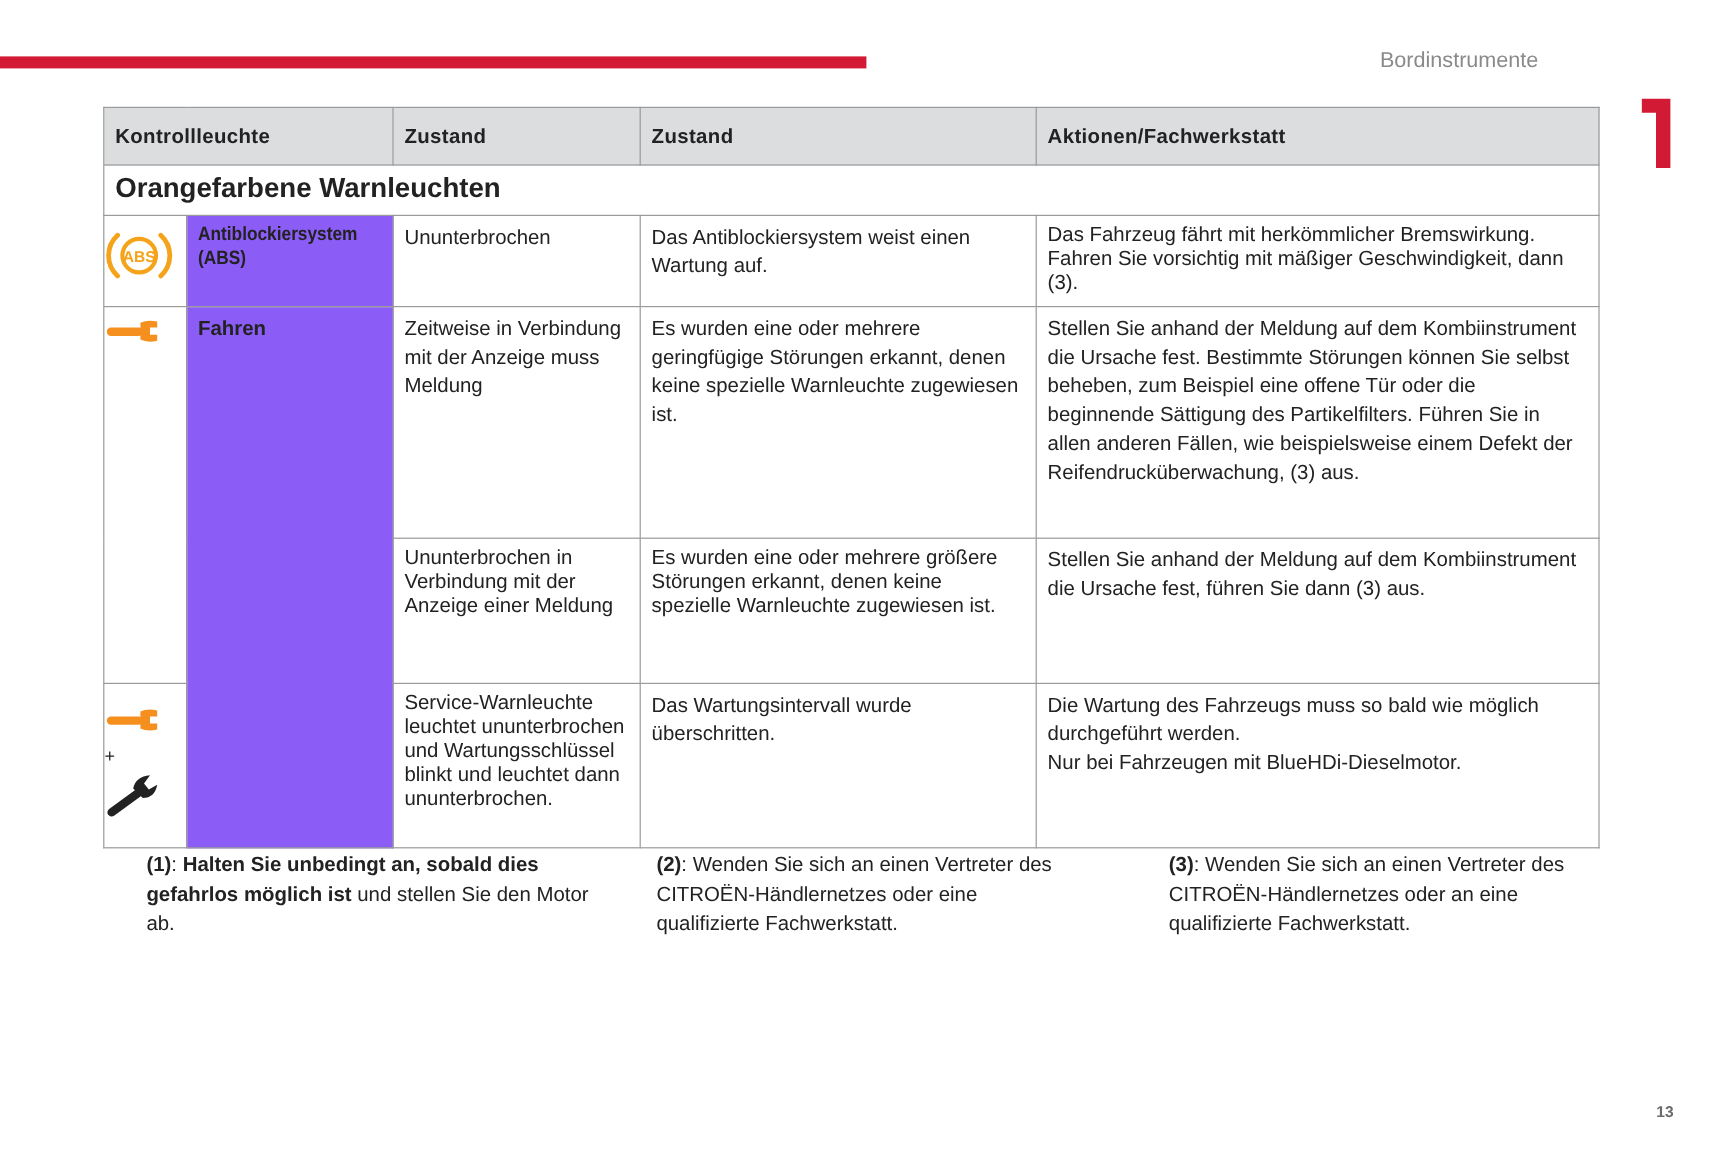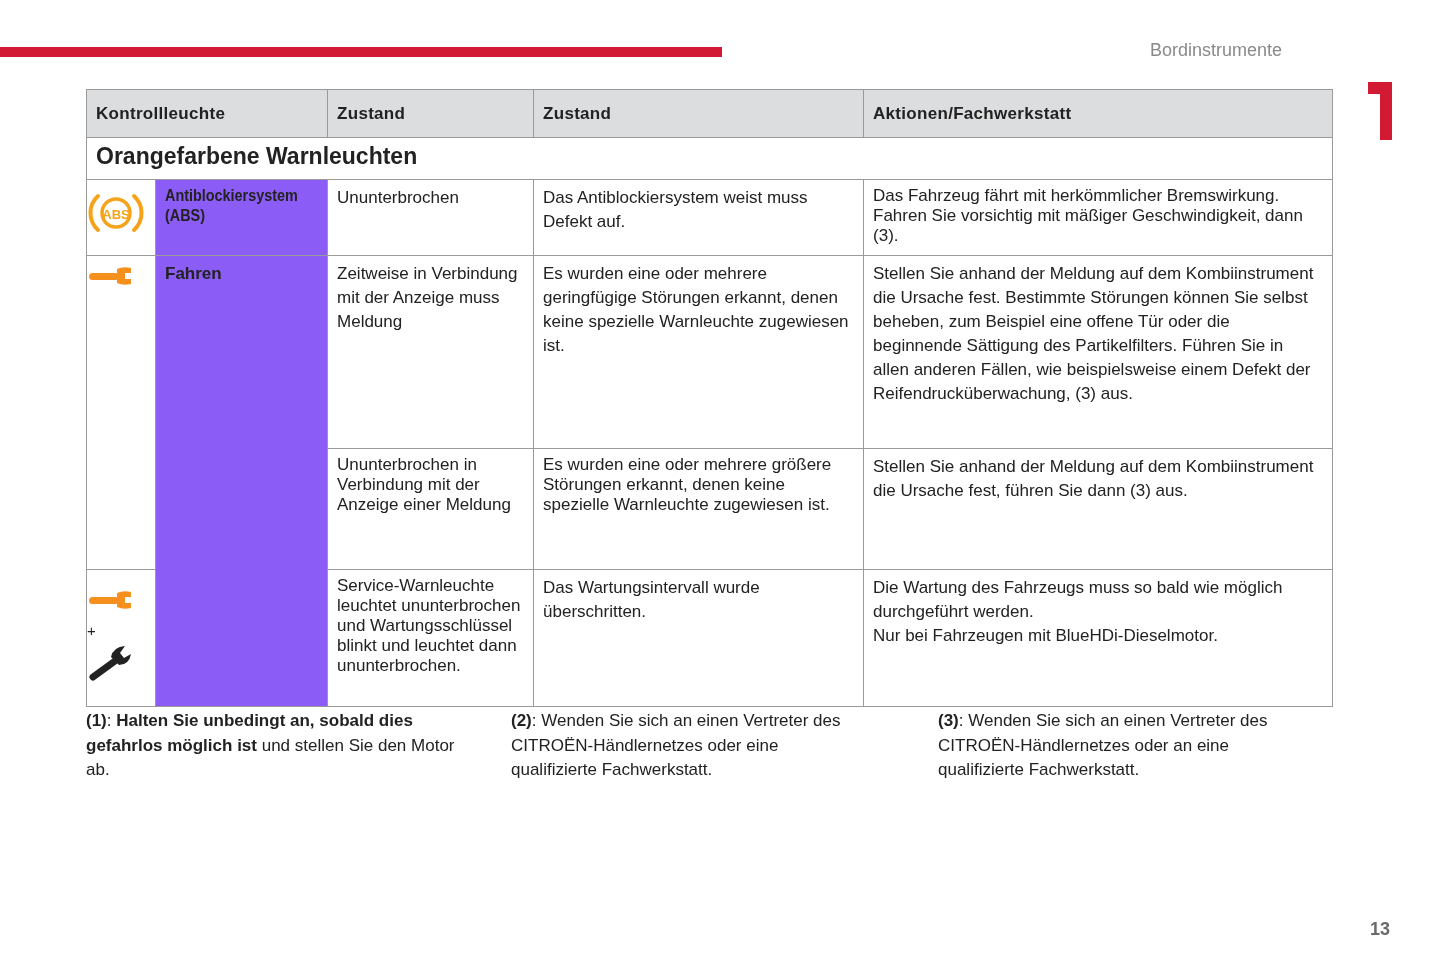--- a/index.html
+++ b/index.html
@@ -2,36 +2,36 @@
 <html><head>
 <meta charset="utf-8">
 <style>
   html, body { margin:0; padding:0; background:#ffffff; }
   body { width:1445px; height:964px; position:relative; overflow:hidden;
          font-family:"Liberation Sans", sans-serif; color:#222; }
   .redbar { position:absolute; left:0; top:47px; width:722px; height:10px; background:#d21a34; }
   .section-title { position:absolute; top:40px; left:1101px; width:181px; text-align:right;
                    font-size:18px; color:#8a8a8a; }
   .chapter-num { position:absolute; left:1368px; top:82px; width:30px; height:58px; }
-  .page-num { position:absolute; top:919px; left:1370px; width:35px; text-align:left;
-              font-size:18px; font-weight:bold; color:#6a6a6a; }
+  .page-num { position:absolute; top:919px; left:1370px; width:35px; text-align:center;
+              font-size:13px; font-weight:bold; color:#6a6a6a; }
 
   table.warn { position:absolute; left:86px; top:89px; width:1246px;
                border-collapse:collapse; table-layout:fixed; font-size:17px; }
   table.warn td, table.warn th { border:1.5px solid #9a9a9a; vertical-align:top;
                padding:6px 9px; line-height:24px; text-align:left; }
   table.warn th { background:#dcdddf; font-weight:bold; font-size:17px; height:35px;
                vertical-align:middle; letter-spacing:0.3px; color:#222; }
   .group-row td { font-size:23px; font-weight:bold; padding:5px 9px; height:29px; vertical-align:middle; }
   .icon-cell { text-align:right; padding:8px 0 !important; }
   .name-cell { background:#8b5cf6; font-weight:bold; }
   .abs-name { font-size:16px; line-height:20px; transform:scaleX(0.9); transform-origin:left; display:block; }
   .tight { line-height:20px !important; }
   .footnotes { position:absolute; top:709px; left:86px; width:1250px; font-size:17px; line-height:24.5px; color:#222; }
-  .fn { position:absolute; top:0; width:380px; }
+  .fn { position:absolute; top:0; width:380px;margin-left:36px; }
   .fn b { font-weight:bold; }
 </style>
 </head>
 <body>
 
 <div class="redbar"></div>
 <div class="section-title">Bordinstrumente</div>
 <svg class="chapter-num" viewBox="0 0 30 58">
   <polygon points="0,0 24,0 24,58 12,58 12,12 0,12" fill="#d21a34"></polygon>
 </svg>
@@ -61,21 +61,21 @@
         <circle cx="29" cy="25" r="14" fill="none" stroke="#f5a31a" stroke-width="3.5"></circle>
         <text x="29" y="30.5" text-anchor="middle" font-family="Liberation Sans, sans-serif" font-size="13" font-weight="bold" fill="#f5a31a">ABS</text>
         <path d="M11 8 A 23 23 0 0 0 11 42" fill="none" stroke="#f5a31a" stroke-width="4" stroke-linecap="round"></path>
         <path d="M47 8 A 23 23 0 0 1 47 42" fill="none" stroke="#f5a31a" stroke-width="4" stroke-linecap="round"></path>
       </svg>
     </td>
     <td class="name-cell">
           <span class="abs-name">Antiblockiersystem (ABS)</span>
         </td>
     <td>Ununterbrochen</td>
-    <td>Das Antiblockiersystem weist muss Defekt auf.</td>
+    <td>Das Antiblockiersystem weist einen Wartung auf.</td>
     <td class="tight">Das Fahrzeug fährt mit herkömmlicher Bremswirkung. Fahren Sie vorsichtig mit mäßiger Geschwindigkeit, dann (3).</td>
   </tr>
 
   <tr style="height:193px">
     <td class="icon-cell" rowspan="2">
       <svg width="50" height="24" viewBox="0 0 50 24">
         <rect x="2" y="9" width="30" height="7" rx="3.5" fill="#f5901e"></rect>
         <path d="M30 5 Q36 2 44 4 L44 9 L38 9 L38 15 L44 15 L44 20 Q36 22 30 19 Z" fill="#f5901e"></path>
       </svg>
     </td>

